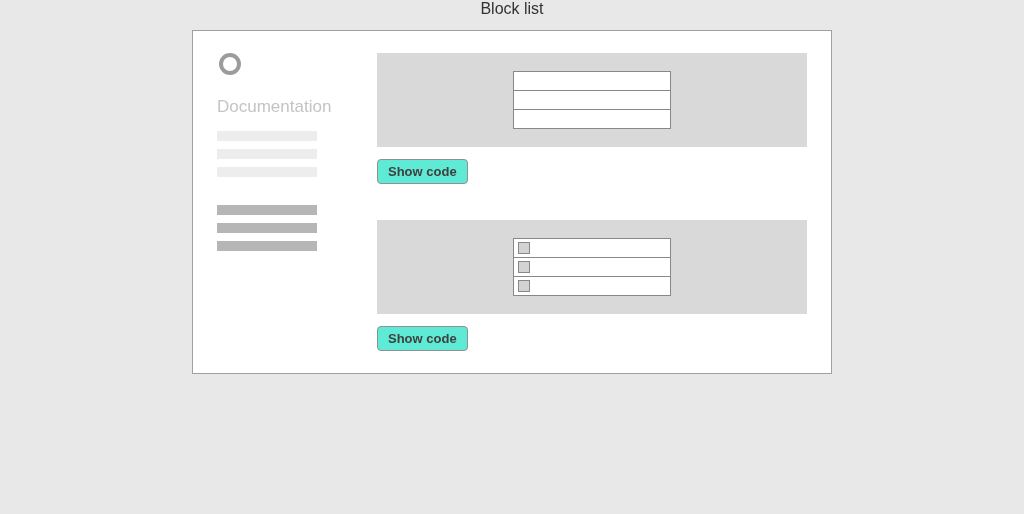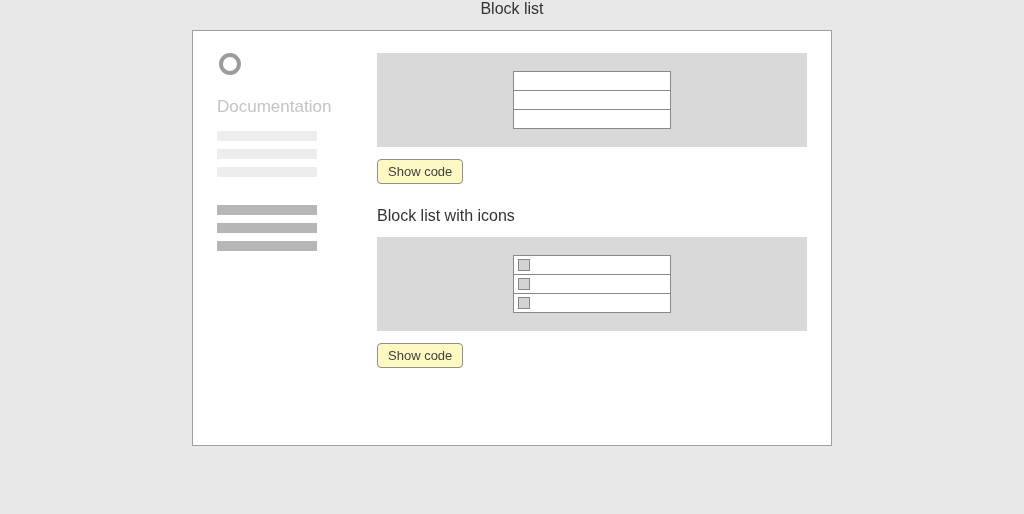--- a/index.html
+++ b/index.html
@@ -21,21 +21,21 @@
       font-size: 16px;
       color: #323232;
       padding-top: 0;
       padding-bottom: 12px;
     }
     
     .window {
       background: #ffffff;
       border: 1px solid #a0a0a0;
       width: 640px;
-      height: 416px;
+      height: 344px;
       margin: 0 auto;
       display: flex;
       padding: 22px 24px;
     }
     
     .sidebar {
       width: 160px;
       padding-right: 20px;
       flex-shrink: 0;
     }
@@ -116,28 +116,29 @@
     
     .preview-icon {
       width: 12px;
       height: 12px;
       background: #d3d3d3;
       border: 1px solid #888;
     }
     
     .show-code-btn {
       display: inline-block;
-      background: #fef9c3;
+      background: #5eead4;
       border: 1px solid #909090;
       border-radius: 4px;
       padding: 4px 10px;
       font-size: 13px;
       color: #404040;
       cursor: pointer;
-      margin-bottom: 23px;
+      margin-bottom: 36px;
+      font-weight: bold;
     }
     
     .section-heading {
       font-size: 16px;
       color: #323232;
       margin-bottom: 12px;
     }
   </style>
 </head>
 <body>
@@ -169,21 +170,20 @@
     <div class="preview-block">
       <div class="preview-list">
         <div class="preview-row"></div>
         <div class="preview-row"></div>
         <div class="preview-row"></div>
       </div>
     </div>
     <div class="show-code-btn">Show code</div>
     
     
-    <div class="section-heading">Block list with icons</div>
     <div class="preview-block">
       <div class="preview-list">
         <div class="preview-row">
           <div class="preview-icon"></div>
         </div>
         <div class="preview-row">
           <div class="preview-icon"></div>
         </div>
         <div class="preview-row">
           <div class="preview-icon"></div>

